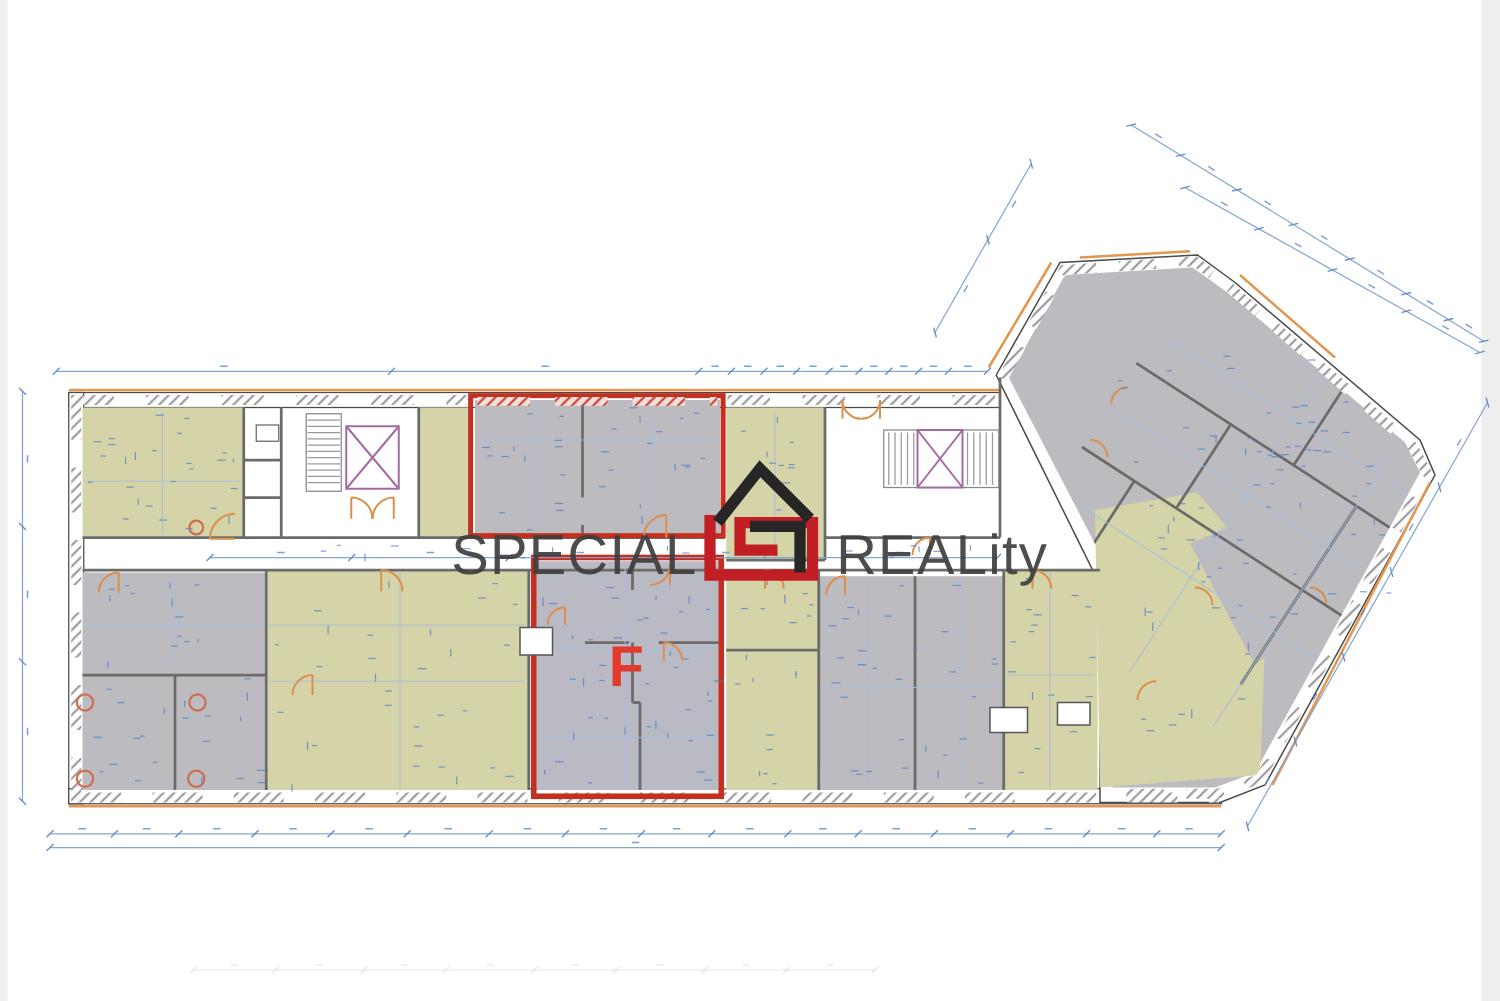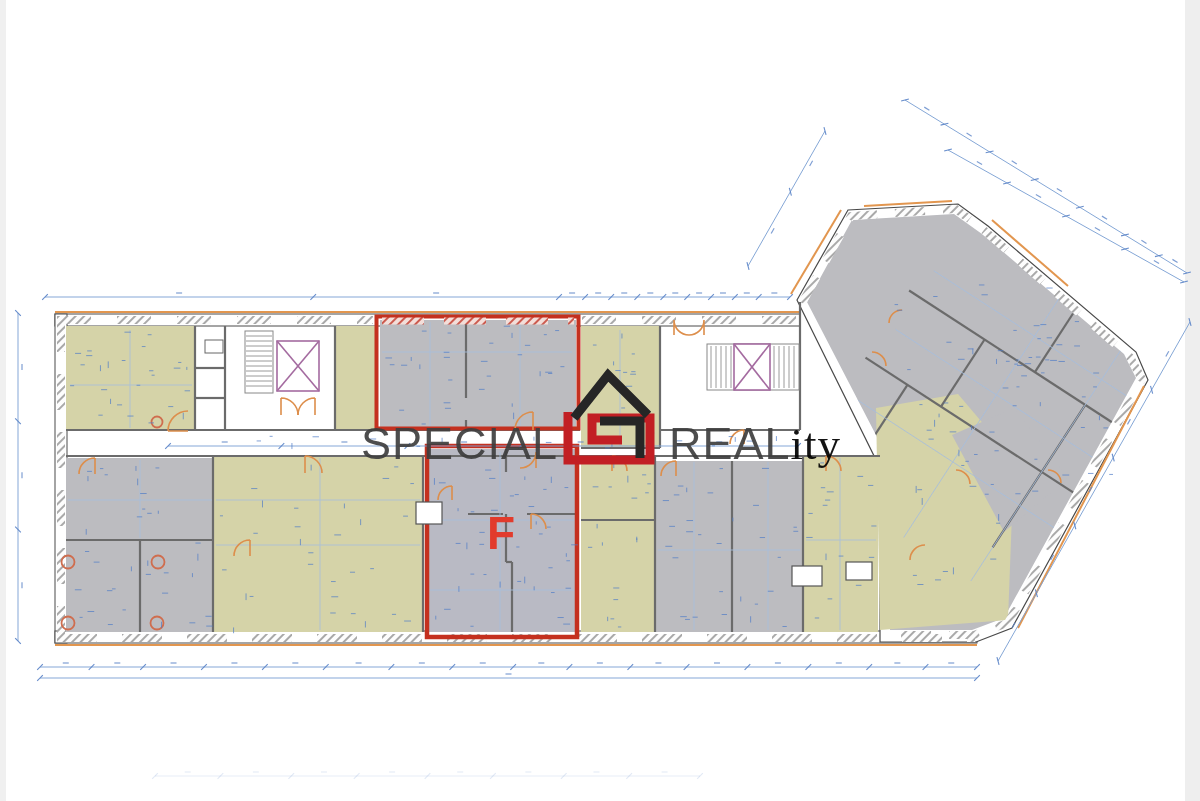--- a/index.html
+++ b/index.html
@@ -7,21 +7,21 @@
          font-family:"Liberation Sans",sans-serif;}
   .edge{position:absolute;top:0;height:801px;background:#f0f0f0;}
   .edge.left{left:0;width:6px;}
   .edge.right{left:1185px;width:15px;background:#eeeeee;}
   svg{position:absolute;left:0;top:0;}
   .wm{position:absolute;left:0;top:16px;width:1200px;height:801px;pointer-events:none;}
   .wm-word{position:absolute;font-size:45px;font-weight:300;letter-spacing:1px;
            color:#3e3e3e;opacity:.92;white-space:nowrap;}
   .wm-left{left:361px;top:402px;}
   .wm-right{left:669px;top:402px;}
-  .wm-accent{color:#000000;font-family:Liberation Serif, serif;}
+  .wm-accent{color:#404040;}
   .logo-svg{position:absolute;left:560px;top:350px;}
 </style>
 </head>
 <body>
 
 <div class="stage">
   <div class="edge left"></div>
   <div class="edge right"></div>
 
   <svg width="1200" height="801" viewBox="0 0 1200 801">

